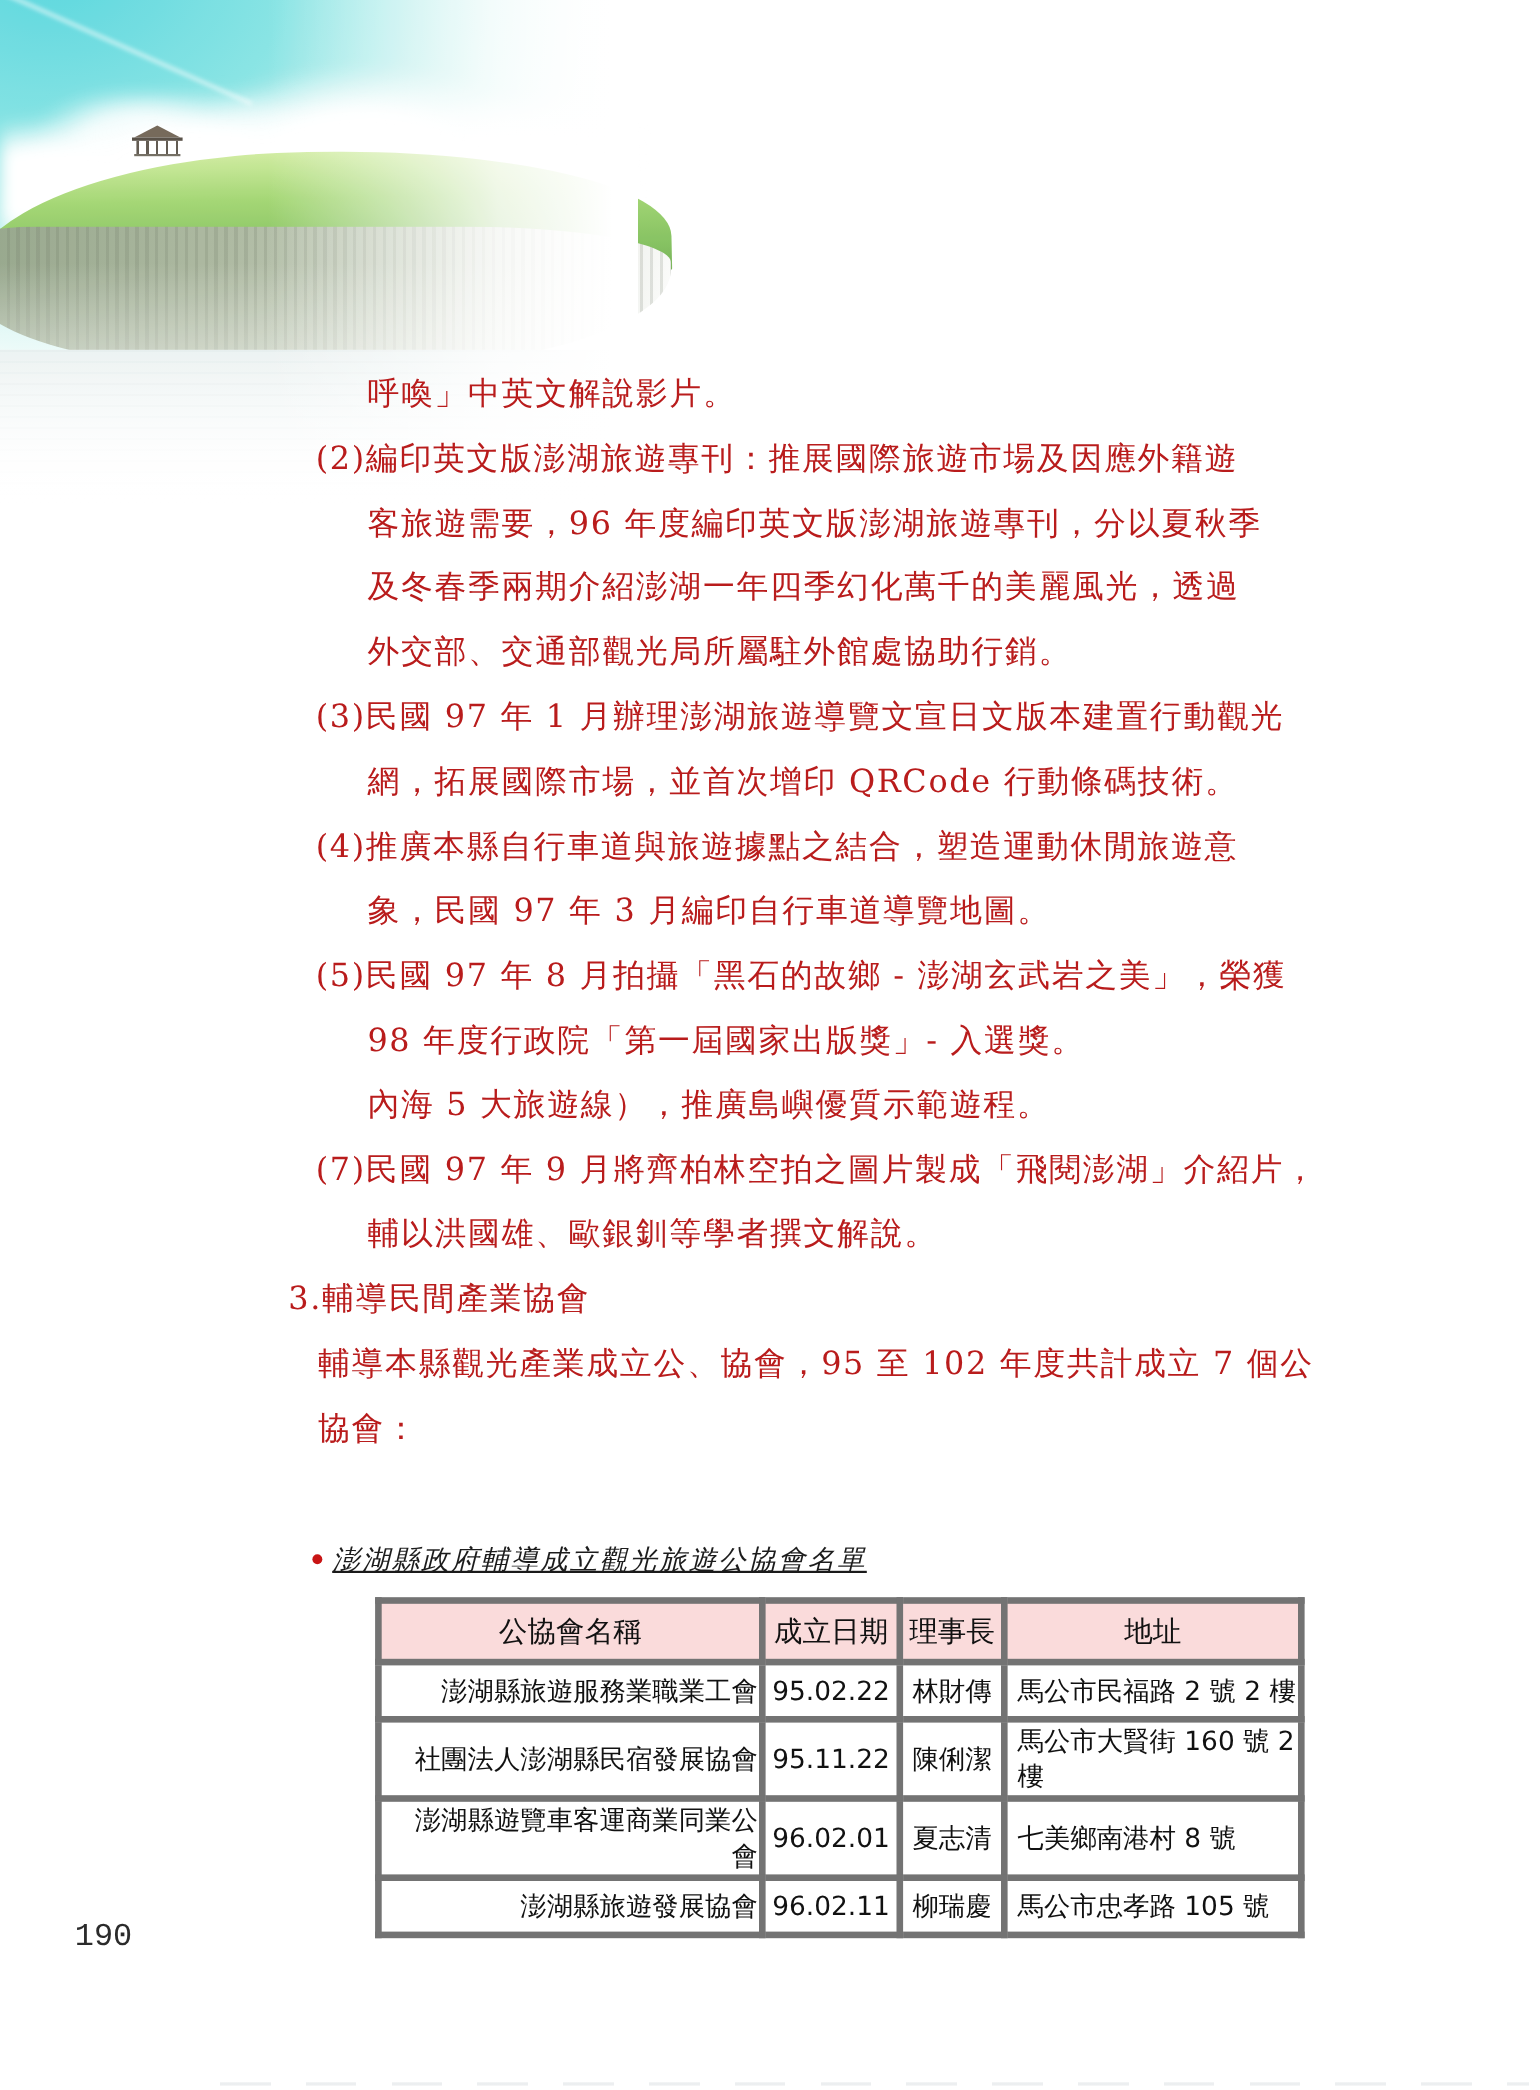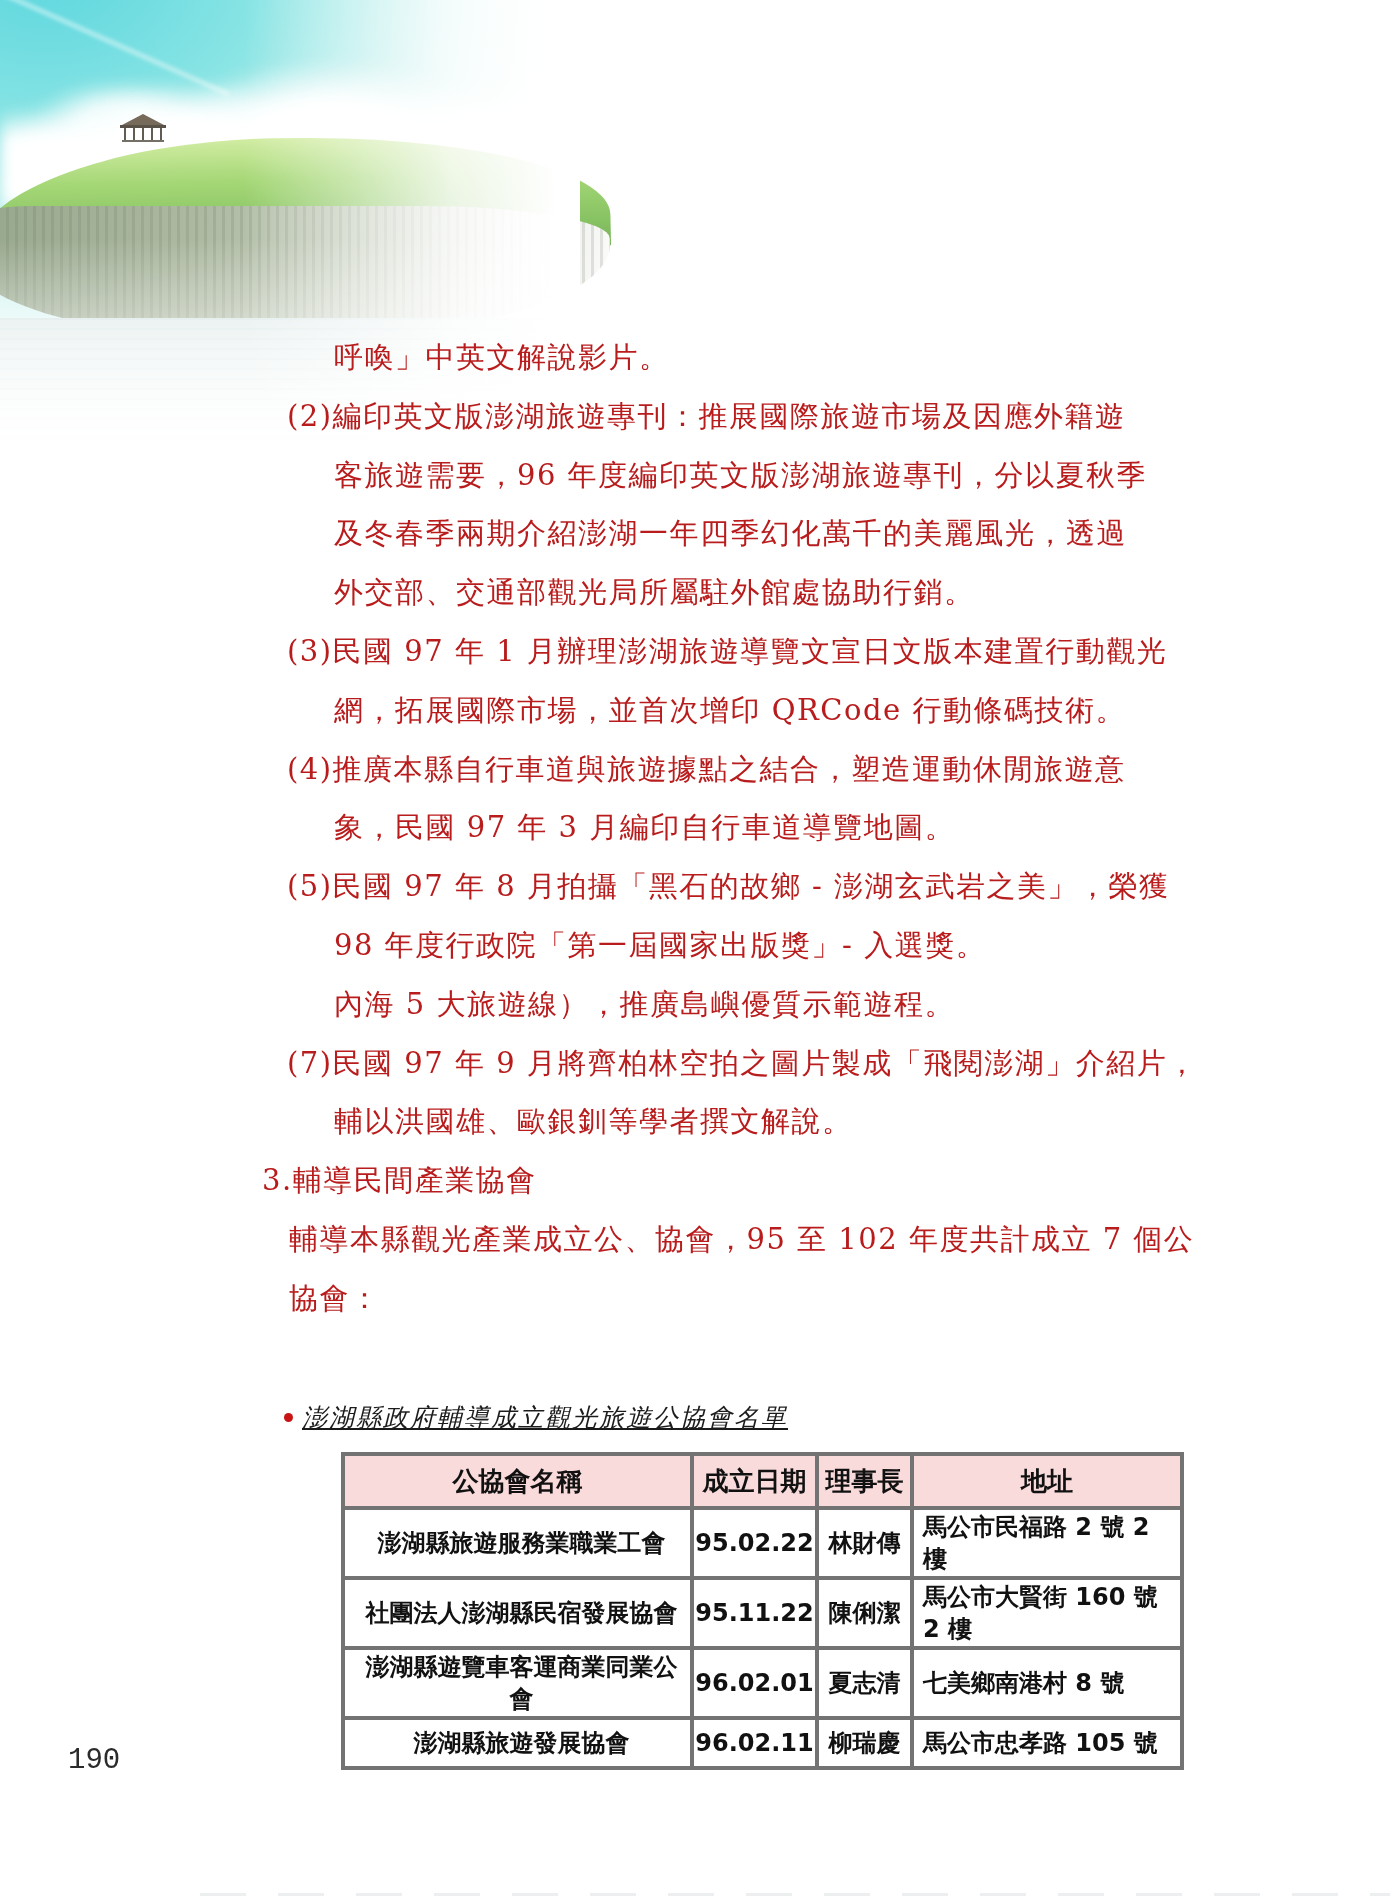--- a/index.html
+++ b/index.html
@@ -56,26 +56,26 @@
 
   
   .caption{position:absolute;left:284px;top:1398px;height:38px;display:flex;align-items:center;text-decoration:underline;}
   .cap-bullet{width:9px;height:9px;border-radius:50%;background:#c81414;margin-right:9px;}
   .cap-text{font-family:"DejaVu Serif","Liberation Serif",serif;font-style:italic;
     font-size:25px;letter-spacing:2px;color:#1c1c1c;}
 
   
   .assoc-table{position:absolute;left:341px;top:1452px;border-collapse:collapse;
     font-family:"DejaVu Sans","Liberation Sans",sans-serif;color:#111;}
-  .assoc-table td,.assoc-table th{border:4px solid #737373;font-weight:bold;}
+  .assoc-table td,.assoc-table th{border:6px solid #737373;font-weight:normal;}
   .assoc-table{border:3px solid #1c1c1c;}
   .assoc-table th{background:#fadbdb;font-size:26px;height:48px;text-align:center;}
   .assoc-table td{font-size:24px;height:44px;background:#fff;}
   .col-name{width:349px;} .col-date{width:125px;} .col-chair{width:95px;} .col-addr{width:270px;}
-  .td-name{text-align:center;padding-left:9px;}
+  .td-name{text-align:right;padding-left:9px;}
   .td-date{text-align:center;}
   .td-chair{text-align:center;}
   .td-addr{text-align:left;padding-left:9px;}
 
   
   .pagenum{position:absolute;left:68px;top:1744px;
     font-family:Liberation Mono, monospace;font-size:29px;color:#2b2b2b;}
   .bottom-edge{position:absolute;left:200px;right:10px;bottom:4px;height:3px;opacity:.55;
     background:repeating-linear-gradient(to right,#dde1e4 0 46px,rgba(255,255,255,0) 46px 78px);}
 </style>

